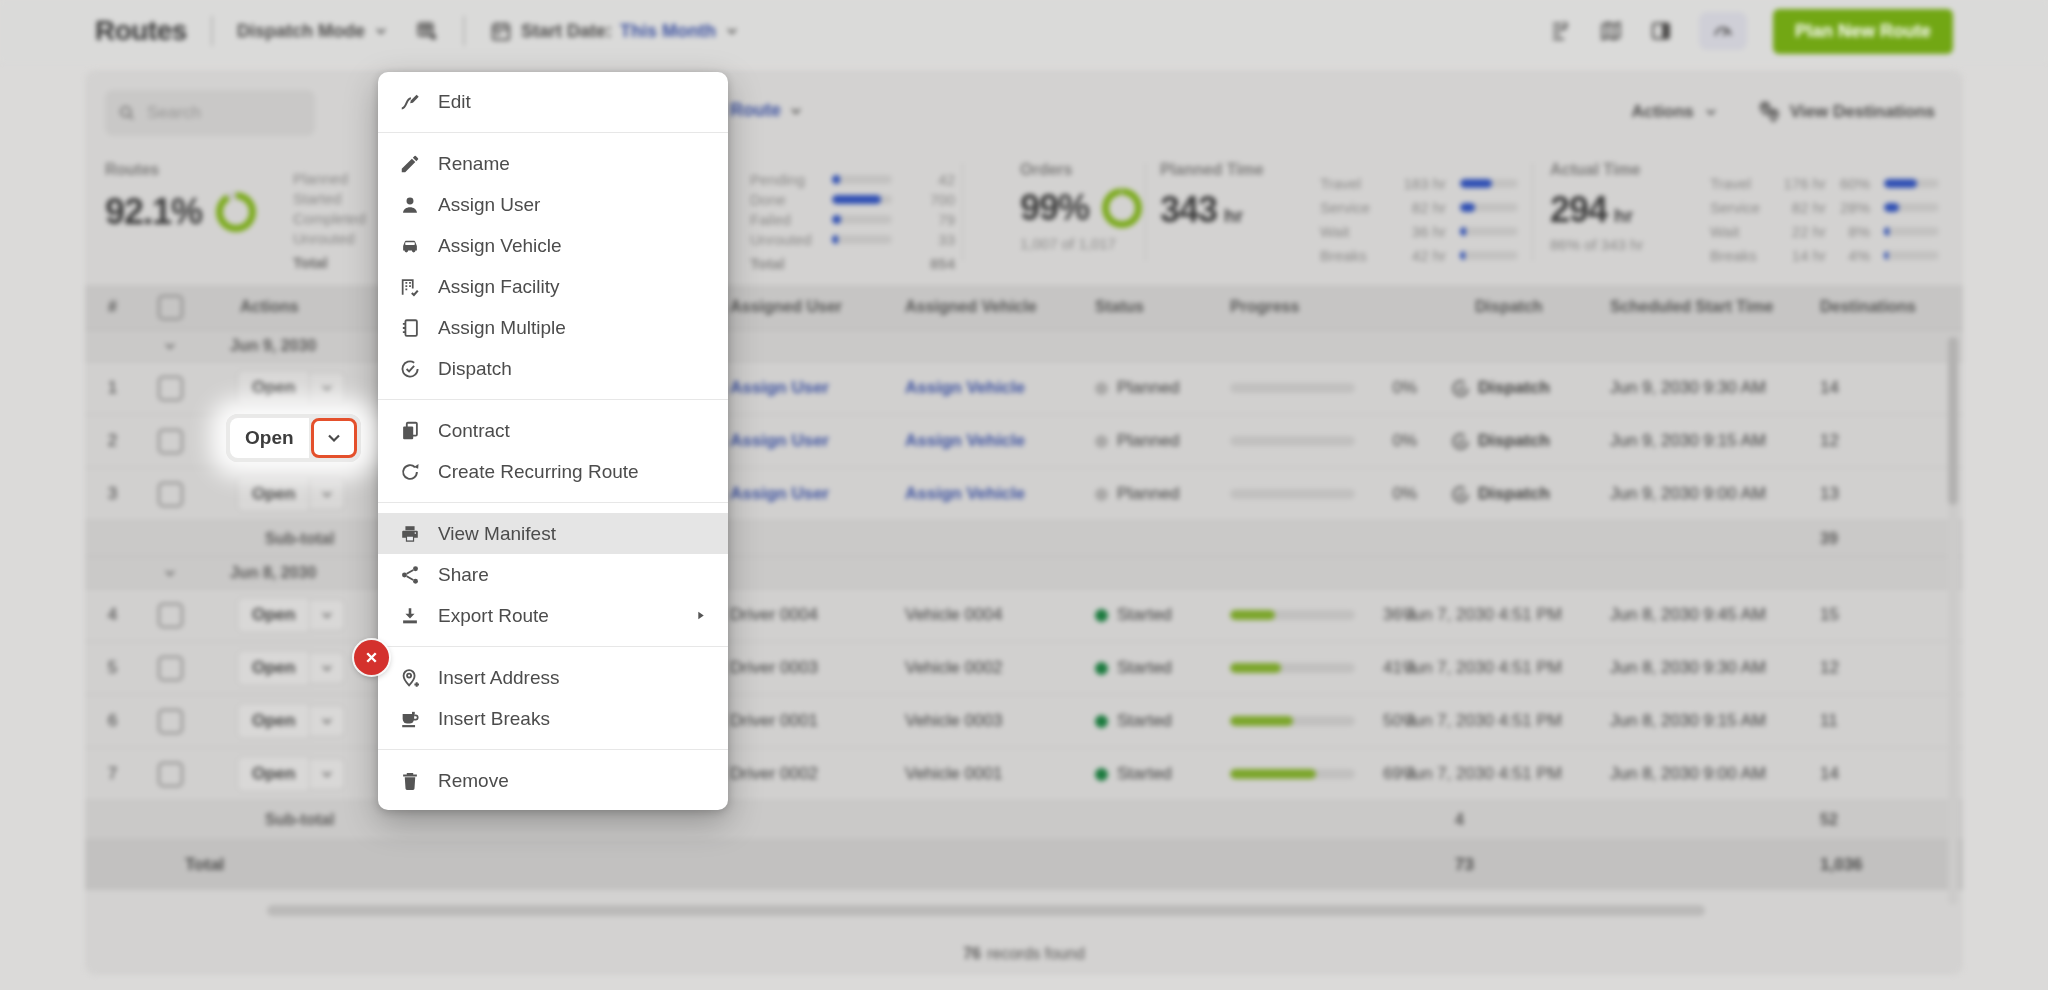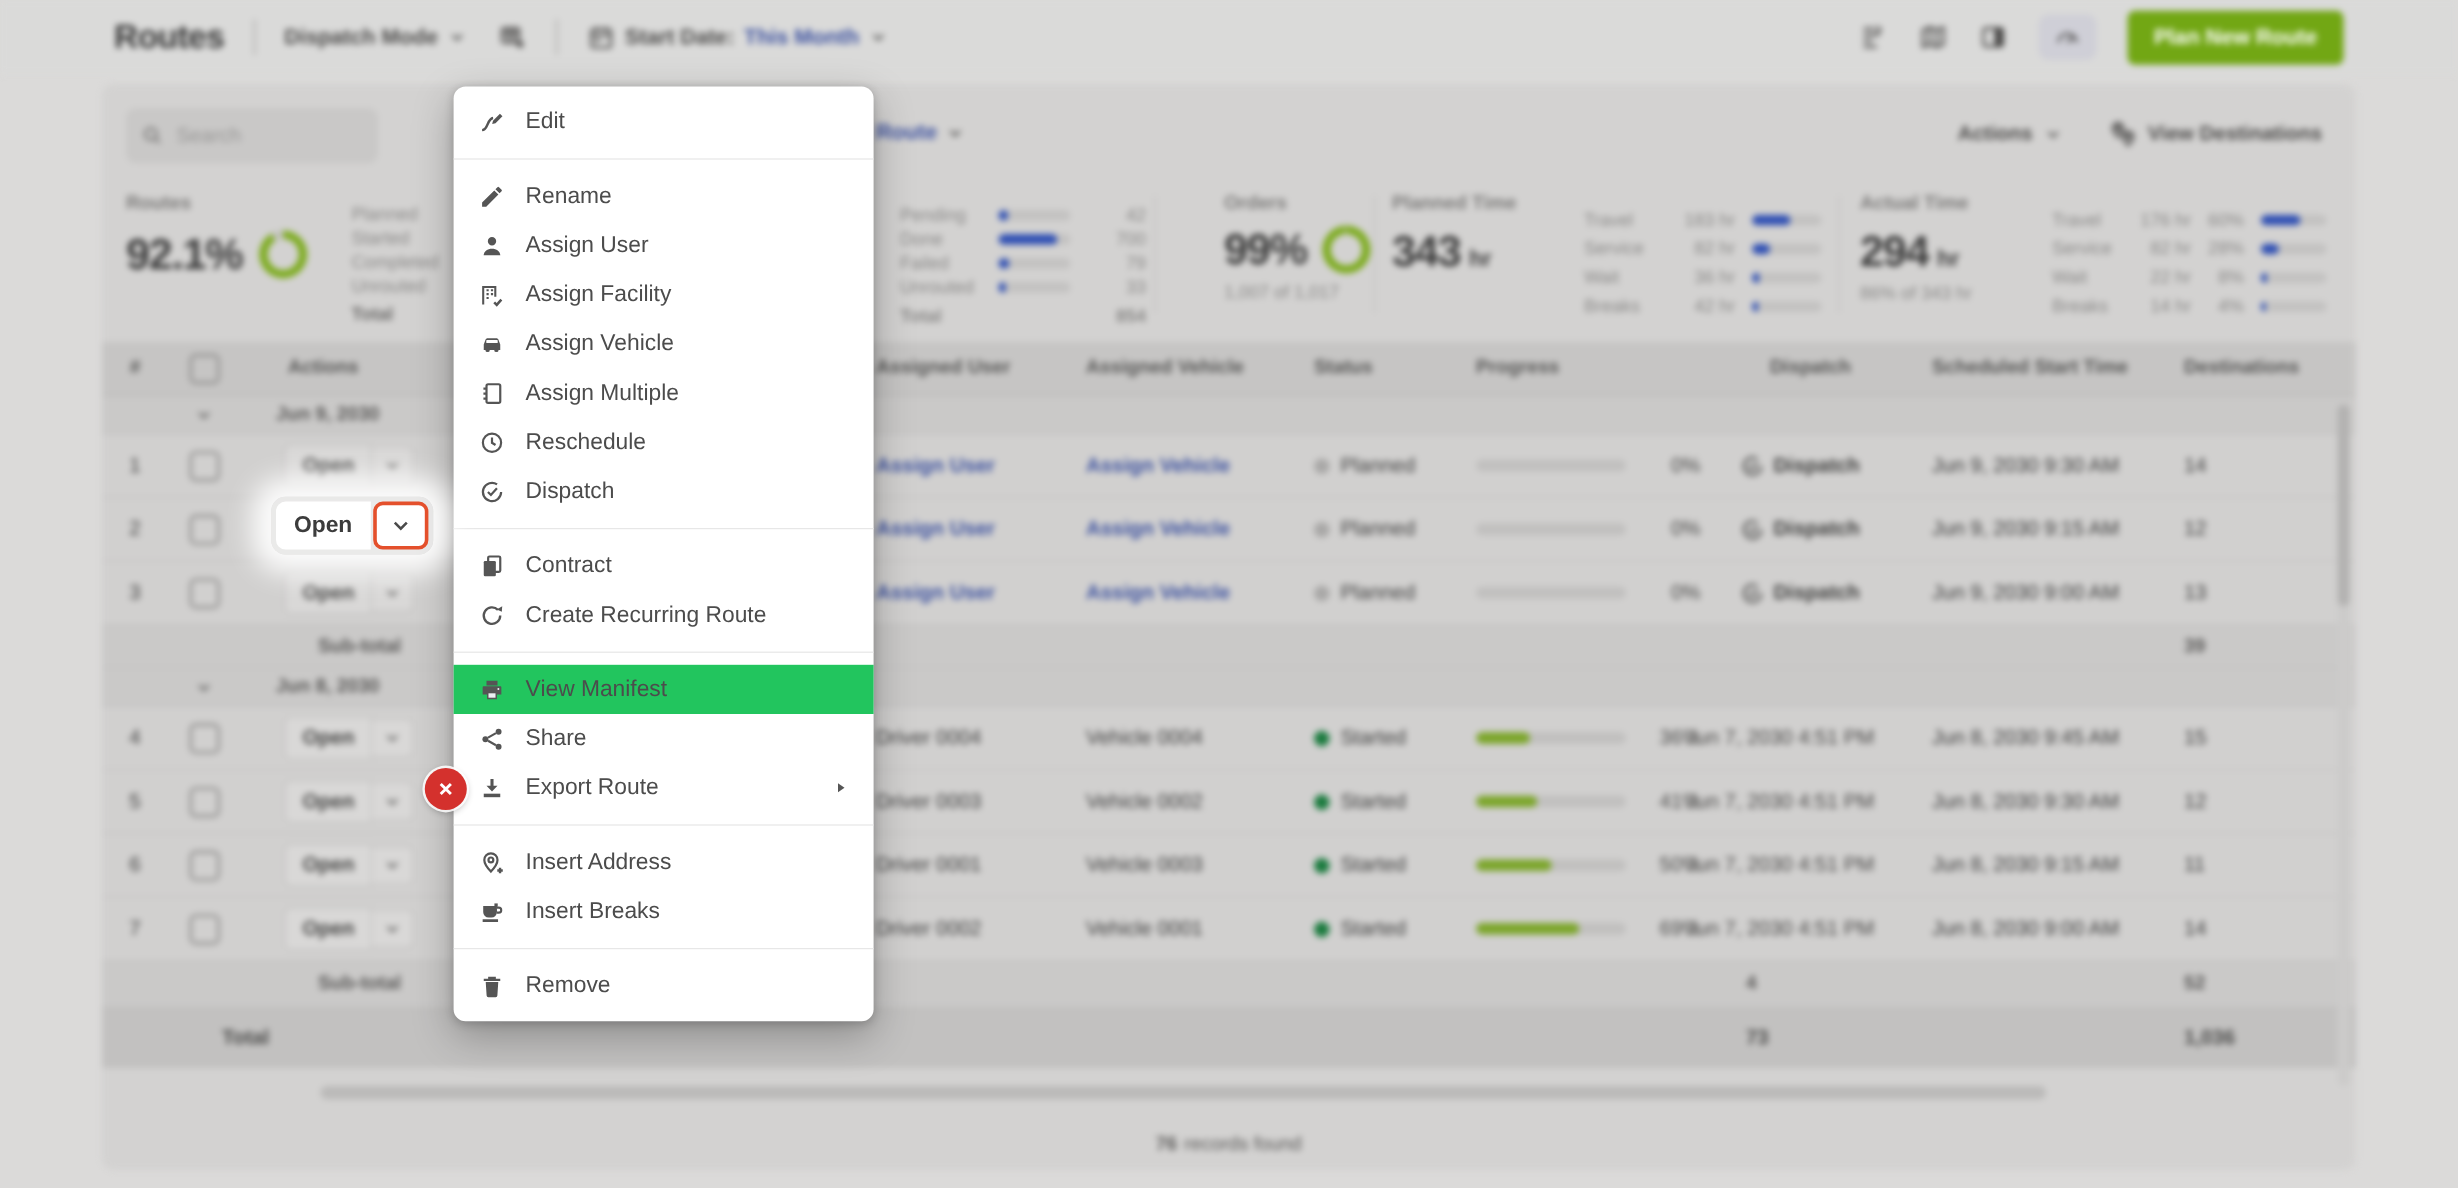--- a/index.html
+++ b/index.html
@@ -80,21 +80,21 @@
 
   
   .open-hl { position:absolute; left:230px; top:418px; display:flex; align-items:center; z-index:30; filter:none; }
   .open-hl::before { content:""; position:absolute; inset:-4px; border-radius:12px; background:rgba(255,255,255,.55); box-shadow:0 0 22px 16px rgba(255,255,255,.92); }
   .open-hl .o { position:relative; background:#fff; border-radius:8px 0 0 8px; padding:9px 15px; font-weight:bold; font-size:19px; color:#3c3c3c; }
   .open-hl .v { position:relative; background:#fff; border:3px solid #e4502c; border-radius:8px; padding:7px 10px; margin-left:2px; display:flex; align-items:center; }
 
   .menu { position:absolute; left:378px; top:72px; width:350px; background:#fff; border-radius:10px; box-shadow:0 12px 34px rgba(0,0,0,.28), 0 2px 8px rgba(0,0,0,.18); padding:9px 0; z-index:20; }
   .mi { height:41px; display:flex; align-items:center; gap:17px; padding:0 21px; font-size:19px; color:#4c4c4c; }
   .mi .ic { width:22px; height:22px; flex:none; color:#555; }
-  .mi.hl { background:#22c55e; }
+  .mi.hl { background:#e5e5e5; }
   .mi .sub { width:13px; height:13px; margin-left:auto; color:#555; }
   .msep { border:none; border-top:1px solid #e7e7e7; margin:10px 0; }
 
   .err-badge { position:absolute; left:354px; top:640px; width:35px; height:35px; border-radius:50%; background:#d4312d; box-shadow:0 0 0 2px rgba(255,255,255,.85), 0 2px 6px rgba(0,0,0,.3); display:flex; align-items:center; justify-content:center; z-index:40; }
   .err-badge svg { width:17px; height:17px; color:#fff; }
 
   svg { display:block; }
 </style>
 </head>
 <body>
@@ -705,47 +705,40 @@
         </svg>
       <span>Rename</span>
     </div>
     <div class="mi">
       <svg class="ic" viewBox="0 0 24 24" fill="currentColor">
           <path d="M12 11.5a3.8 3.8 0 1 0 0-7.6 3.8 3.8 0 0 0 0 7.6zM4.4 20.5c.3-3.7 3.5-6 7.6-6s7.3 2.3 7.6 6H4.4z"></path>
         </svg>
       <span>Assign User</span>
     </div>
     <div class="mi">
+      <svg class="ic" viewBox="0 0 24 24" fill="currentColor">
+          <path d="M4.5 17V12l1.7-4.4C6.5 6.8 7.2 6.3 8 6.3h8c.8 0 1.5.5 1.8 1.3L19.5 12v5H18a2 2 0 0 1-4 0h-4a2 2 0 0 1-4 0H4.5z"></path>
+          <rect x="6.8" y="8" width="10.4" height="2.8" rx="0.6" fill="#fff"></rect>
+        </svg>
+      <span>Assign Vehicle</span>
+    </div>
+    <div class="mi">
       <svg class="ic" viewBox="0 0 24 24" fill="none" stroke="currentColor" stroke-width="1.9">
           <path d="M4 20.5V4.5h11v9"></path>
           <path d="M7 7.5h2M11 7.5h2M7 11h2M11 11h2M7 14.5h2"></path>
           <path d="M14 18.5l2.3 2.3 4.2-4.8" stroke-width="2.3"></path>
         </svg>
       <span>Assign Facility</span>
     </div>
     <div class="mi">
-      <svg class="ic" viewBox="0 0 24 24" fill="currentColor">
-          <path d="M4.5 17V12l1.7-4.4C6.5 6.8 7.2 6.3 8 6.3h8c.8 0 1.5.5 1.8 1.3L19.5 12v5H18a2 2 0 0 1-4 0h-4a2 2 0 0 1-4 0H4.5z"></path>
-          <rect x="6.8" y="8" width="10.4" height="2.8" rx="0.6" fill="#fff"></rect>
-        </svg>
-      <span>Assign Vehicle</span>
-    </div>
-    <div class="mi">
       <svg class="ic" viewBox="0 0 24 24" fill="none" stroke="currentColor" stroke-width="2">
           <rect x="7" y="3.5" width="12.5" height="17" rx="1.5"></rect>
           <path d="M4.2 7.5h2.6M4.2 12h2.6M4.2 16.5h2.6"></path>
         </svg>
       <span>Assign Multiple</span>
-    </div>
-    <div class="mi">
-      <svg class="ic" viewBox="0 0 24 24" fill="none" stroke="currentColor" stroke-width="2">
-          <circle cx="12" cy="12" r="8.3"></circle>
-          <path d="M12 7.2V12l3.2 2"></path>
-        </svg>
-      <span>Reschedule</span>
     </div>
     <div class="mi">
       <svg class="ic" viewBox="0 0 24 24" fill="none" stroke="currentColor" stroke-width="2">
           <path d="M20.3 12a8.3 8.3 0 1 1-3.7-6.9"></path>
           <path d="M8.3 12l2.7 2.7 5.5-6.2"></path>
         </svg>
       <span>Dispatch</span>
     </div>
     <hr class="msep">
     <div class="mi">

